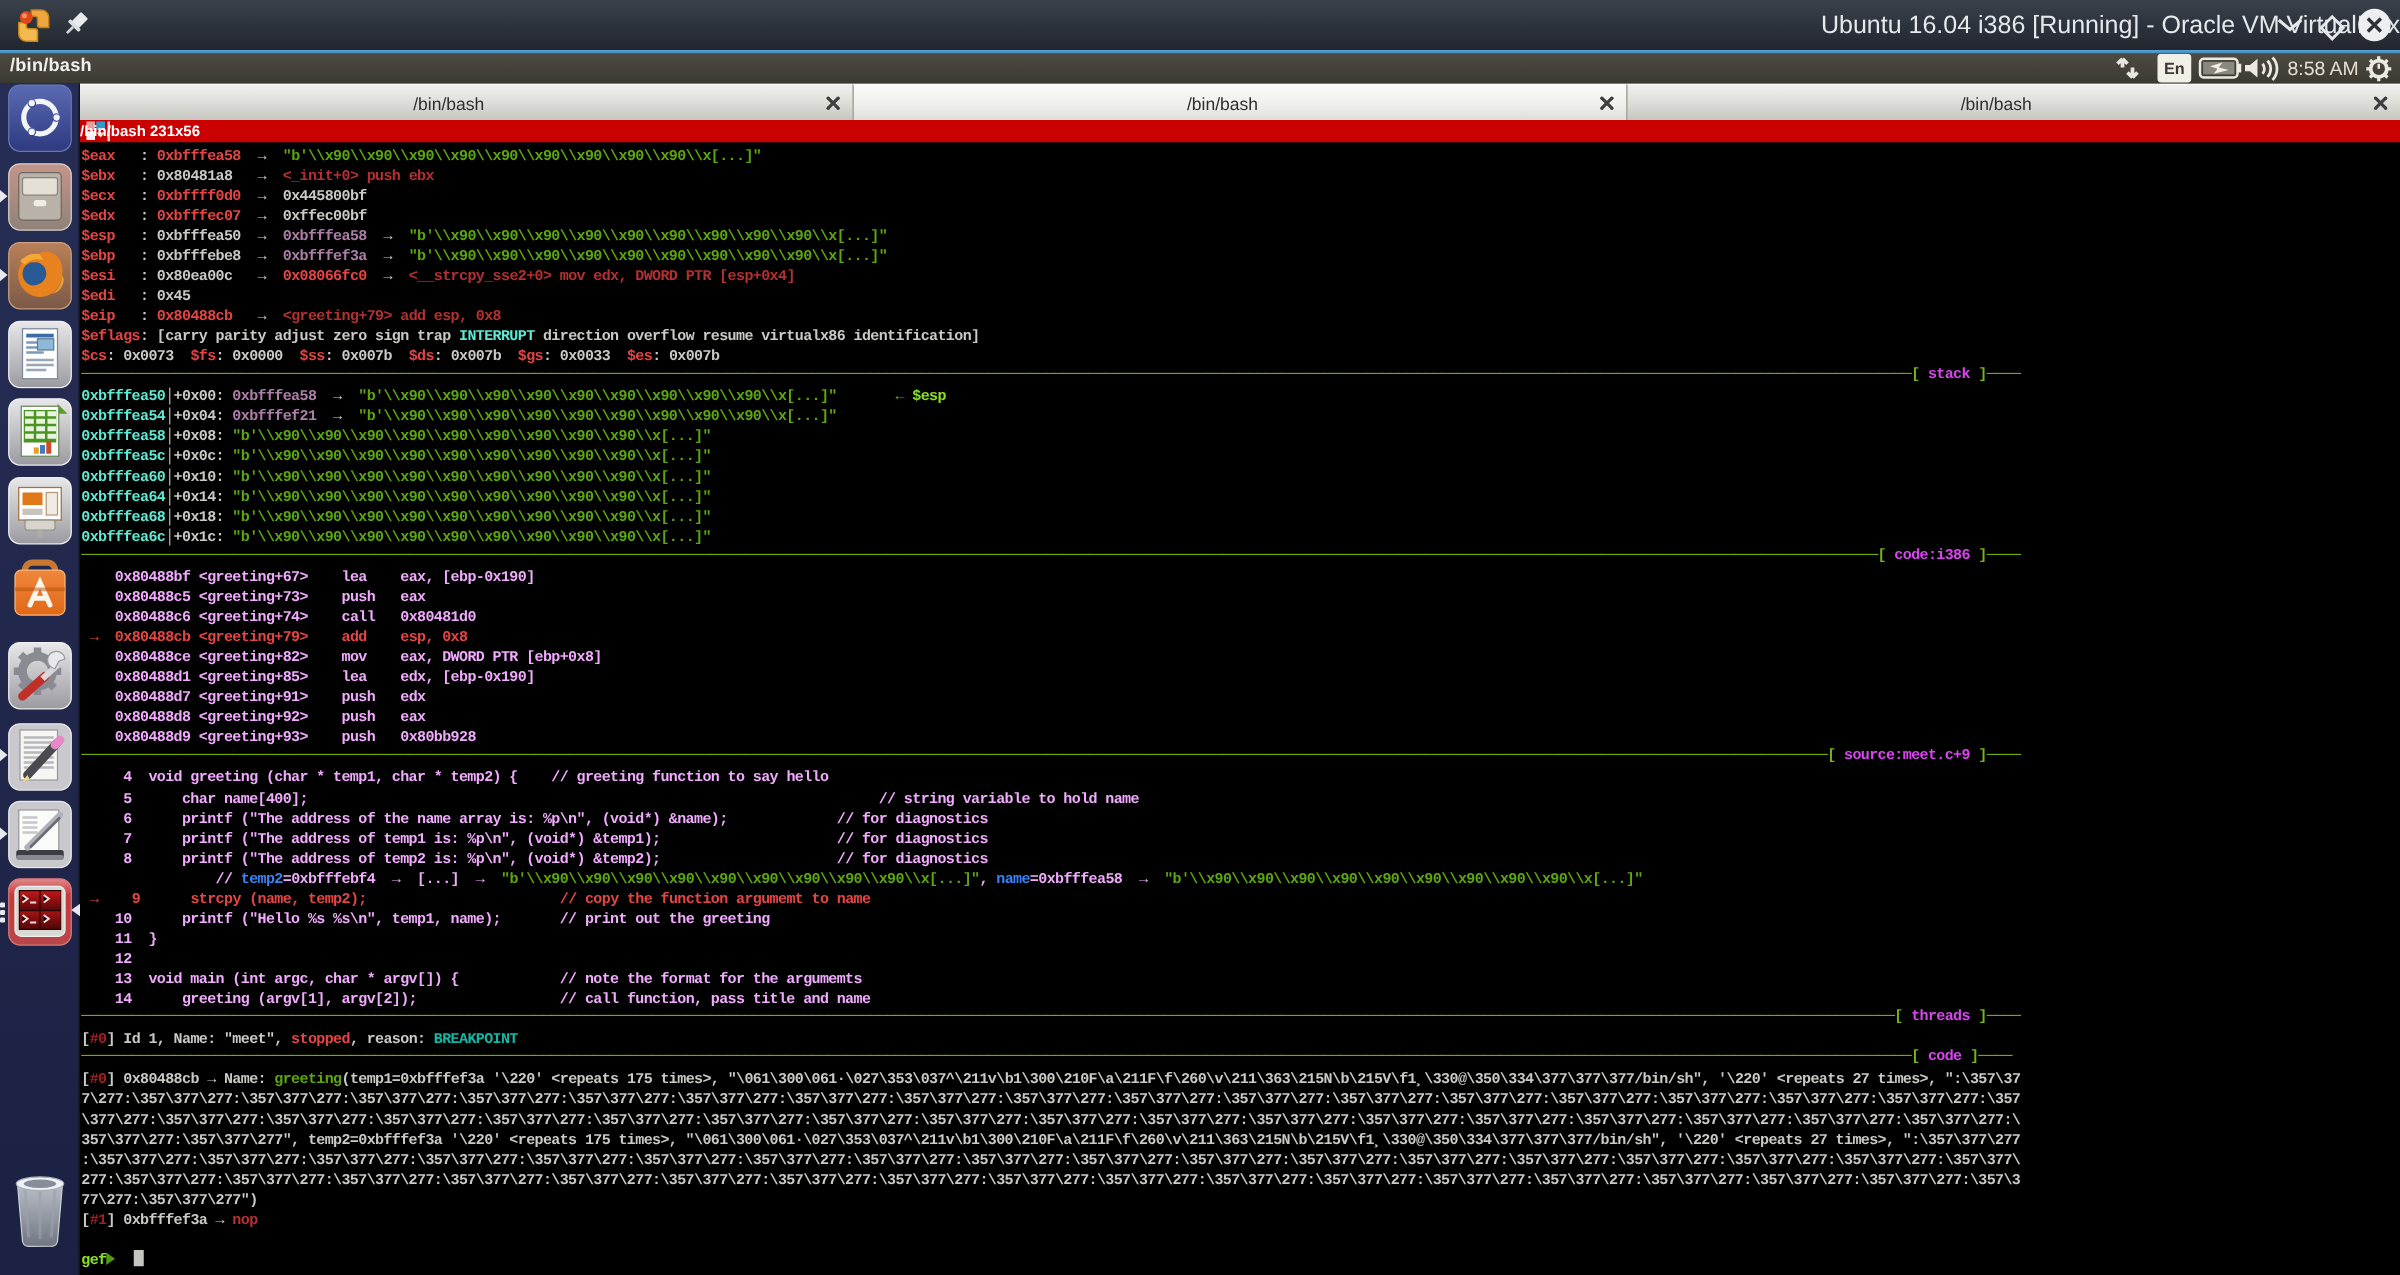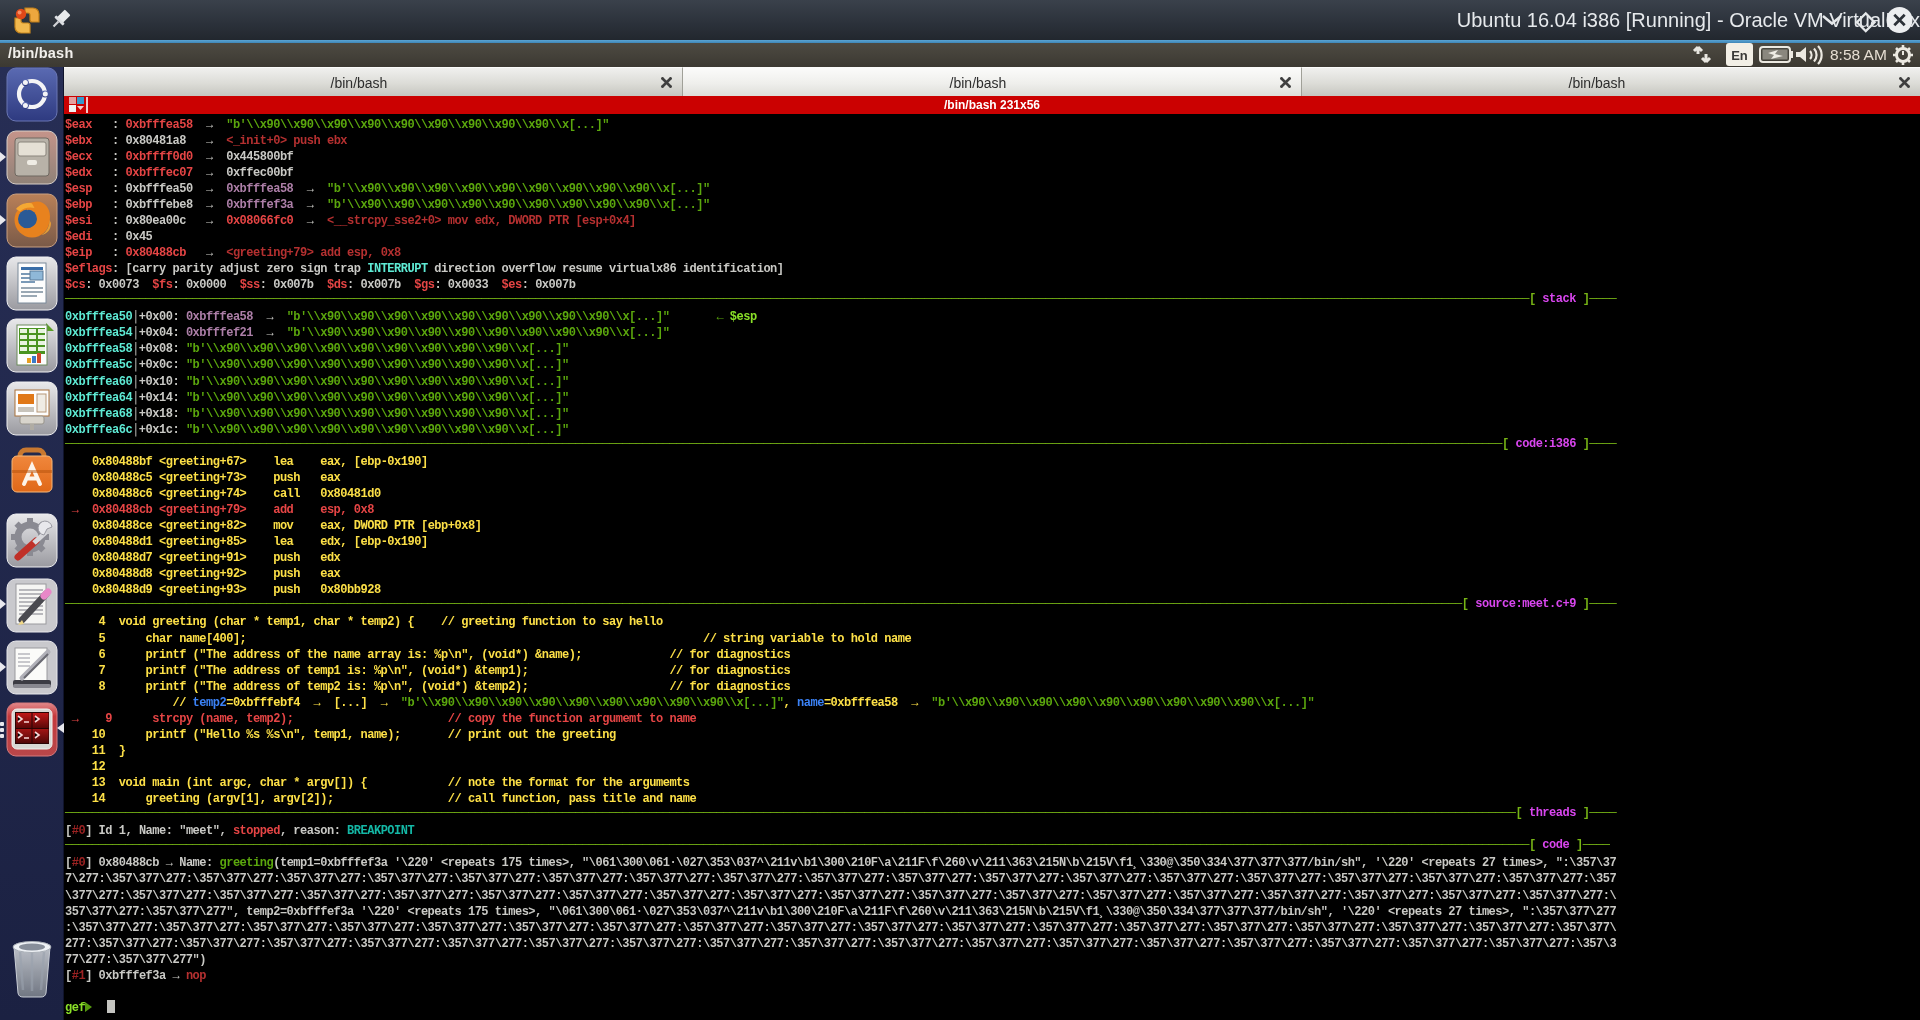--- a/index.html
+++ b/index.html
@@ -12,27 +12,27 @@
 .larr{position:absolute;left:0;width:0;height:0;border-top:5px solid transparent;border-bottom:5px solid transparent;border-left:6px solid #e8e8ee}
 .rarr{position:absolute;left:57px;width:0;height:0;border-top:5px solid transparent;border-bottom:5px solid transparent;border-right:7px solid #e8e8ee}
 .pips{position:absolute;left:0;width:4px;height:4px;background:#e8e8ee;border-radius:1px;box-shadow:0 6px 0 #e8e8ee,0 12px 0 #e8e8ee}
 #tabbar{position:absolute;left:64px;top:67px;width:1856px;height:29px;background:#c8c8c2;display:flex}
 .tab{flex:1;position:relative;background:linear-gradient(#f0f0ee 0%,#dcdcd7 55%,#c6c6c0 100%);border-left:1px solid #a0a098;border-top:1px solid #fbfbfa;border-bottom:none}
 .tab:first-child{border-left:none}
 .tab.act{background:linear-gradient(#fbfbfa 0%,#efefec 55%,#deded9 100%)}
 .tab .tl{position:absolute;left:0;right:28px;top:0;height:29px;line-height:30px;text-align:center;color:#2d2d2d;font-size:14px}
 .tab .tx{position:absolute;right:9px;top:8px}
 #redbar{position:absolute;left:64px;top:96px;width:1856px;height:18px;background:#cb0101}
-#redbar .rt{position:absolute;left:0;right:0;top:0;height:18px;line-height:18px;text-align:center;color:#fff;font-size:12px;font-weight:bold}
+#redbar .rt{position:absolute;left:0;right:0;top:0;height:18px;line-height:18px;text-align:left;color:#fff;font-size:12px;font-weight:bold}
 #redbar .cursorline{position:absolute;left:22px;top:1px;width:2px;height:16px;background:#f0c8c8}
 #term{position:absolute;left:64px;top:114px;width:1856px;height:906px;background:#000}
 #term pre{position:absolute;left:1px;top:2.5px;font-family:Liberation Mono, monospace;font-weight:bold;font-size:12px;letter-spacing:-0.486px;line-height:16.07px;color:#c9c9c5;white-space:pre}
 #term i{font-style:normal}
 i.r{color:#e64545}i.dr{color:#b53030}i.m{color:#9c2222}i.g{color:#5ba70d}i.gb{color:#8ae028}
-i.p{color:#ad7fa8}.seprow{position:relative;top:-2px}i.y{color:#3b82f6}i.w{color:#5eead4}i.d{color:#fde047}i.sp{color:#77b515}i.sl{color:#d946ef}i.pk{color:#14b8a6}
+i.p{color:#ad7fa8}.seprow{position:relative;top:-2px}i.y{color:#3b82f6}i.w{color:#5eead4}i.d{color:#f0abfc}i.sp{color:#77b515}i.sl{color:#d946ef}i.pk{color:#14b8a6}
 b.parrow{display:inline-block;width:8.03px;height:10px;position:relative}
 b.parrow:after{content:"";position:absolute;left:0;top:1px;border-left:7px solid #55990f;border-top:5px solid transparent;border-bottom:5px solid transparent}
 b.cur{display:inline-block;width:8.03px;height:13px;background:#c4c4c0;vertical-align:-2px}
 </style></head><body>
 <div id="titlebar">
     <svg width="28" height="28" viewBox="0 0 28 28" style="position:absolute;left:13px;top:6px">
 <path d="M12 2 h8 a6 6 0 0 1 6 6 v8 h-7 a2 2 0 0 1 -2 -2 v-5 a2 2 0 0 0 -2 -2 h-3 z" fill="#eda73e" stroke="#c07f1a" stroke-width="1.2"></path>
 <path d="M2 12 v9 a6 6 0 0 0 6 6 h9 v-8 a2 2 0 0 0 -2 -2 h-5 a2 2 0 0 1 -2 -2 v-3 z" fill="#f2b94e" stroke="#c8871e" stroke-width="1.2"></path>
 <circle cx="8" cy="8" r="5.2" fill="#e04818"></circle>
       <circle cx="6.6" cy="6.6" r="2" fill="#f59068"></circle>

